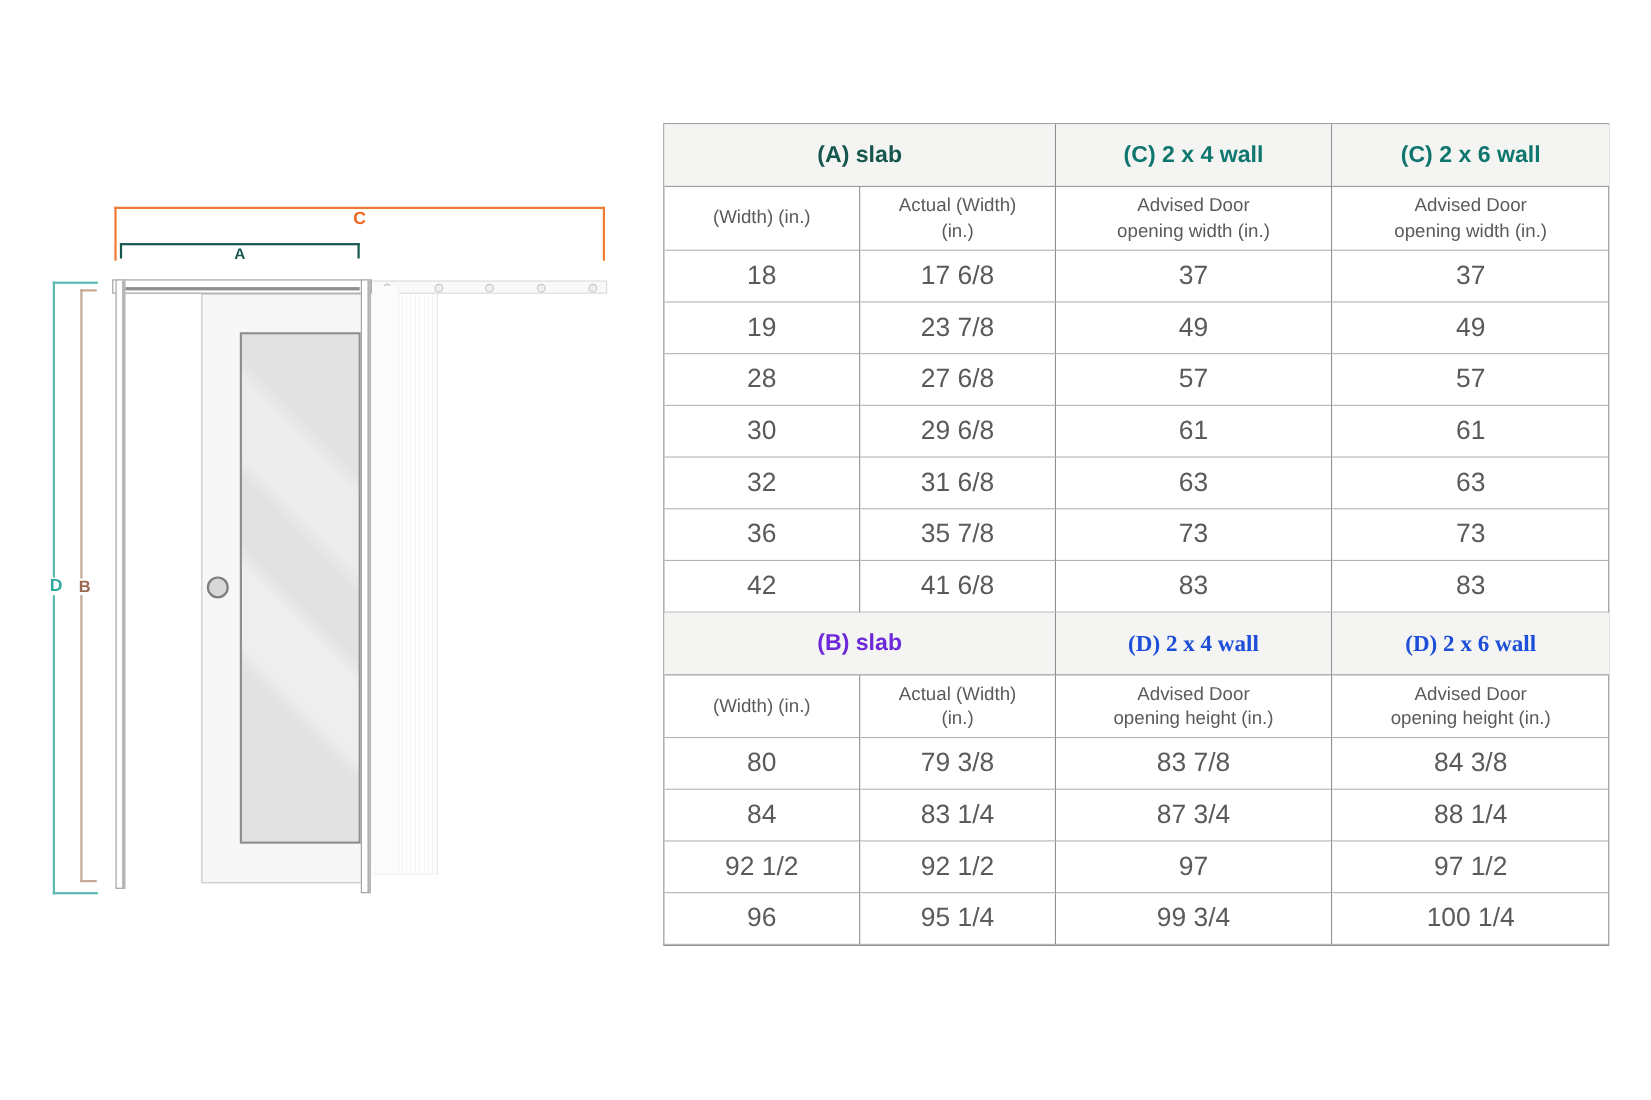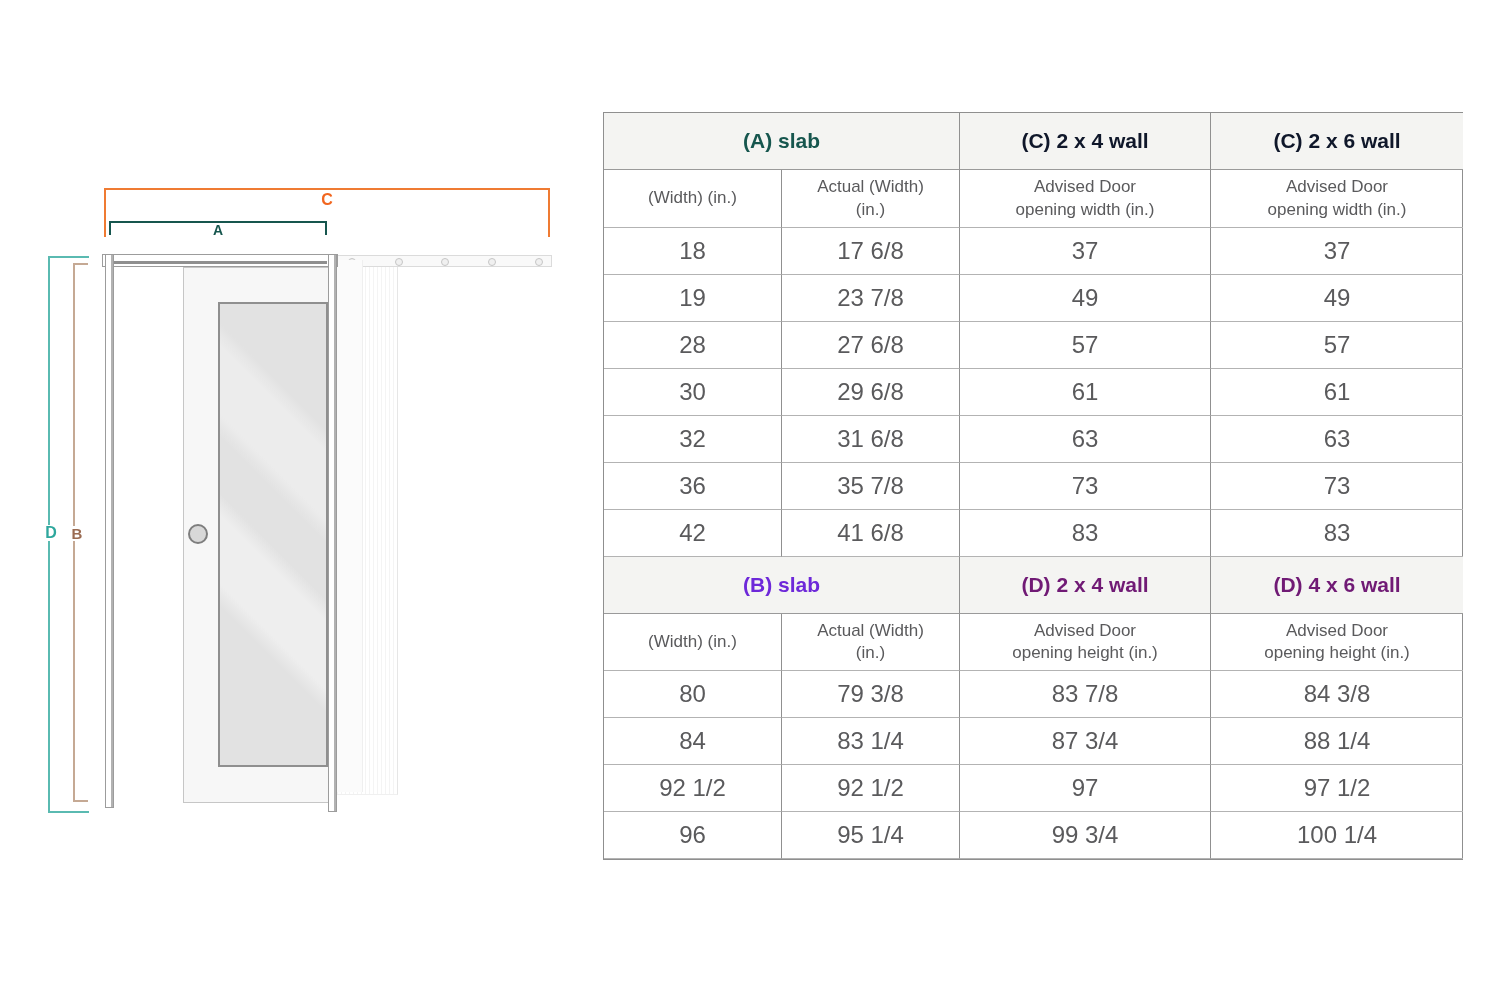--- a/index.html
+++ b/index.html
@@ -43,23 +43,23 @@
     grid-template-columns:178px 178px 251px 252px;
     grid-template-rows:57px 58px repeat(7,47px) 57px 57px repeat(4,47px);
     border:1px solid #8F8F8F;background:#fff;}
   .cell{box-sizing:border-box;border-right:1px solid #909090;border-bottom:1px solid #B3B3B3;
     display:flex;align-items:center;justify-content:center;text-align:center;
     color:#5A5A5C;font-size:24px;}
   .cell.endcol{border-right:none;}
   .th-main{background:#F4F4F2;font-size:21px;font-weight:600;border-bottom-color:#9A9A9A;}
   .span2{grid-column:span 2;}
   .th-sub{font-size:17px;line-height:1.3;white-space:pre-line;padding:4px 8px;}
-  .co-orange{color:#0f172a;}
+  .co-orange{color:#0f766e;}
   .co-tealdark{color:#16564E;}
-  .co-teal{color:#701a75;}
+  .co-teal{color:#1d4ed8;font-family:Liberation Serif, serif;}
   .co-brown{color:#6d28d9;}
 </style>
 </head>
 <body>
 
 <div class="abs" style="left:0;top:0;width:600px;height:880px;">
 
   <div class="abs bracket-top c-bracket"></div>
   <div class="abs dim-label c-label">C</div>
 
@@ -137,21 +137,21 @@
   <div class="cell">73</div>
   <div class="cell endcol">73</div>
 
   <div class="cell">42</div>
   <div class="cell">41 6/8</div>
   <div class="cell">83</div>
   <div class="cell endcol">83</div>
 
   <div class="cell th-main span2 co-brown">(B) slab</div>
   <div class="cell th-main co-teal">(D) 2 x 4 wall</div>
-  <div class="cell th-main endcol co-teal">(D) 4 x 6 wall</div>
+  <div class="cell th-main endcol co-teal">(D) 2 x 6 wall</div>
 
   <div class="cell th-sub">(Width) (in.)</div>
   <div class="cell th-sub">Actual (Width)
 (in.)</div>
   <div class="cell th-sub">Advised Door
 opening height (in.)</div>
   <div class="cell th-sub endcol">Advised Door
 opening height (in.)</div>
 
   <div class="cell">80</div>

